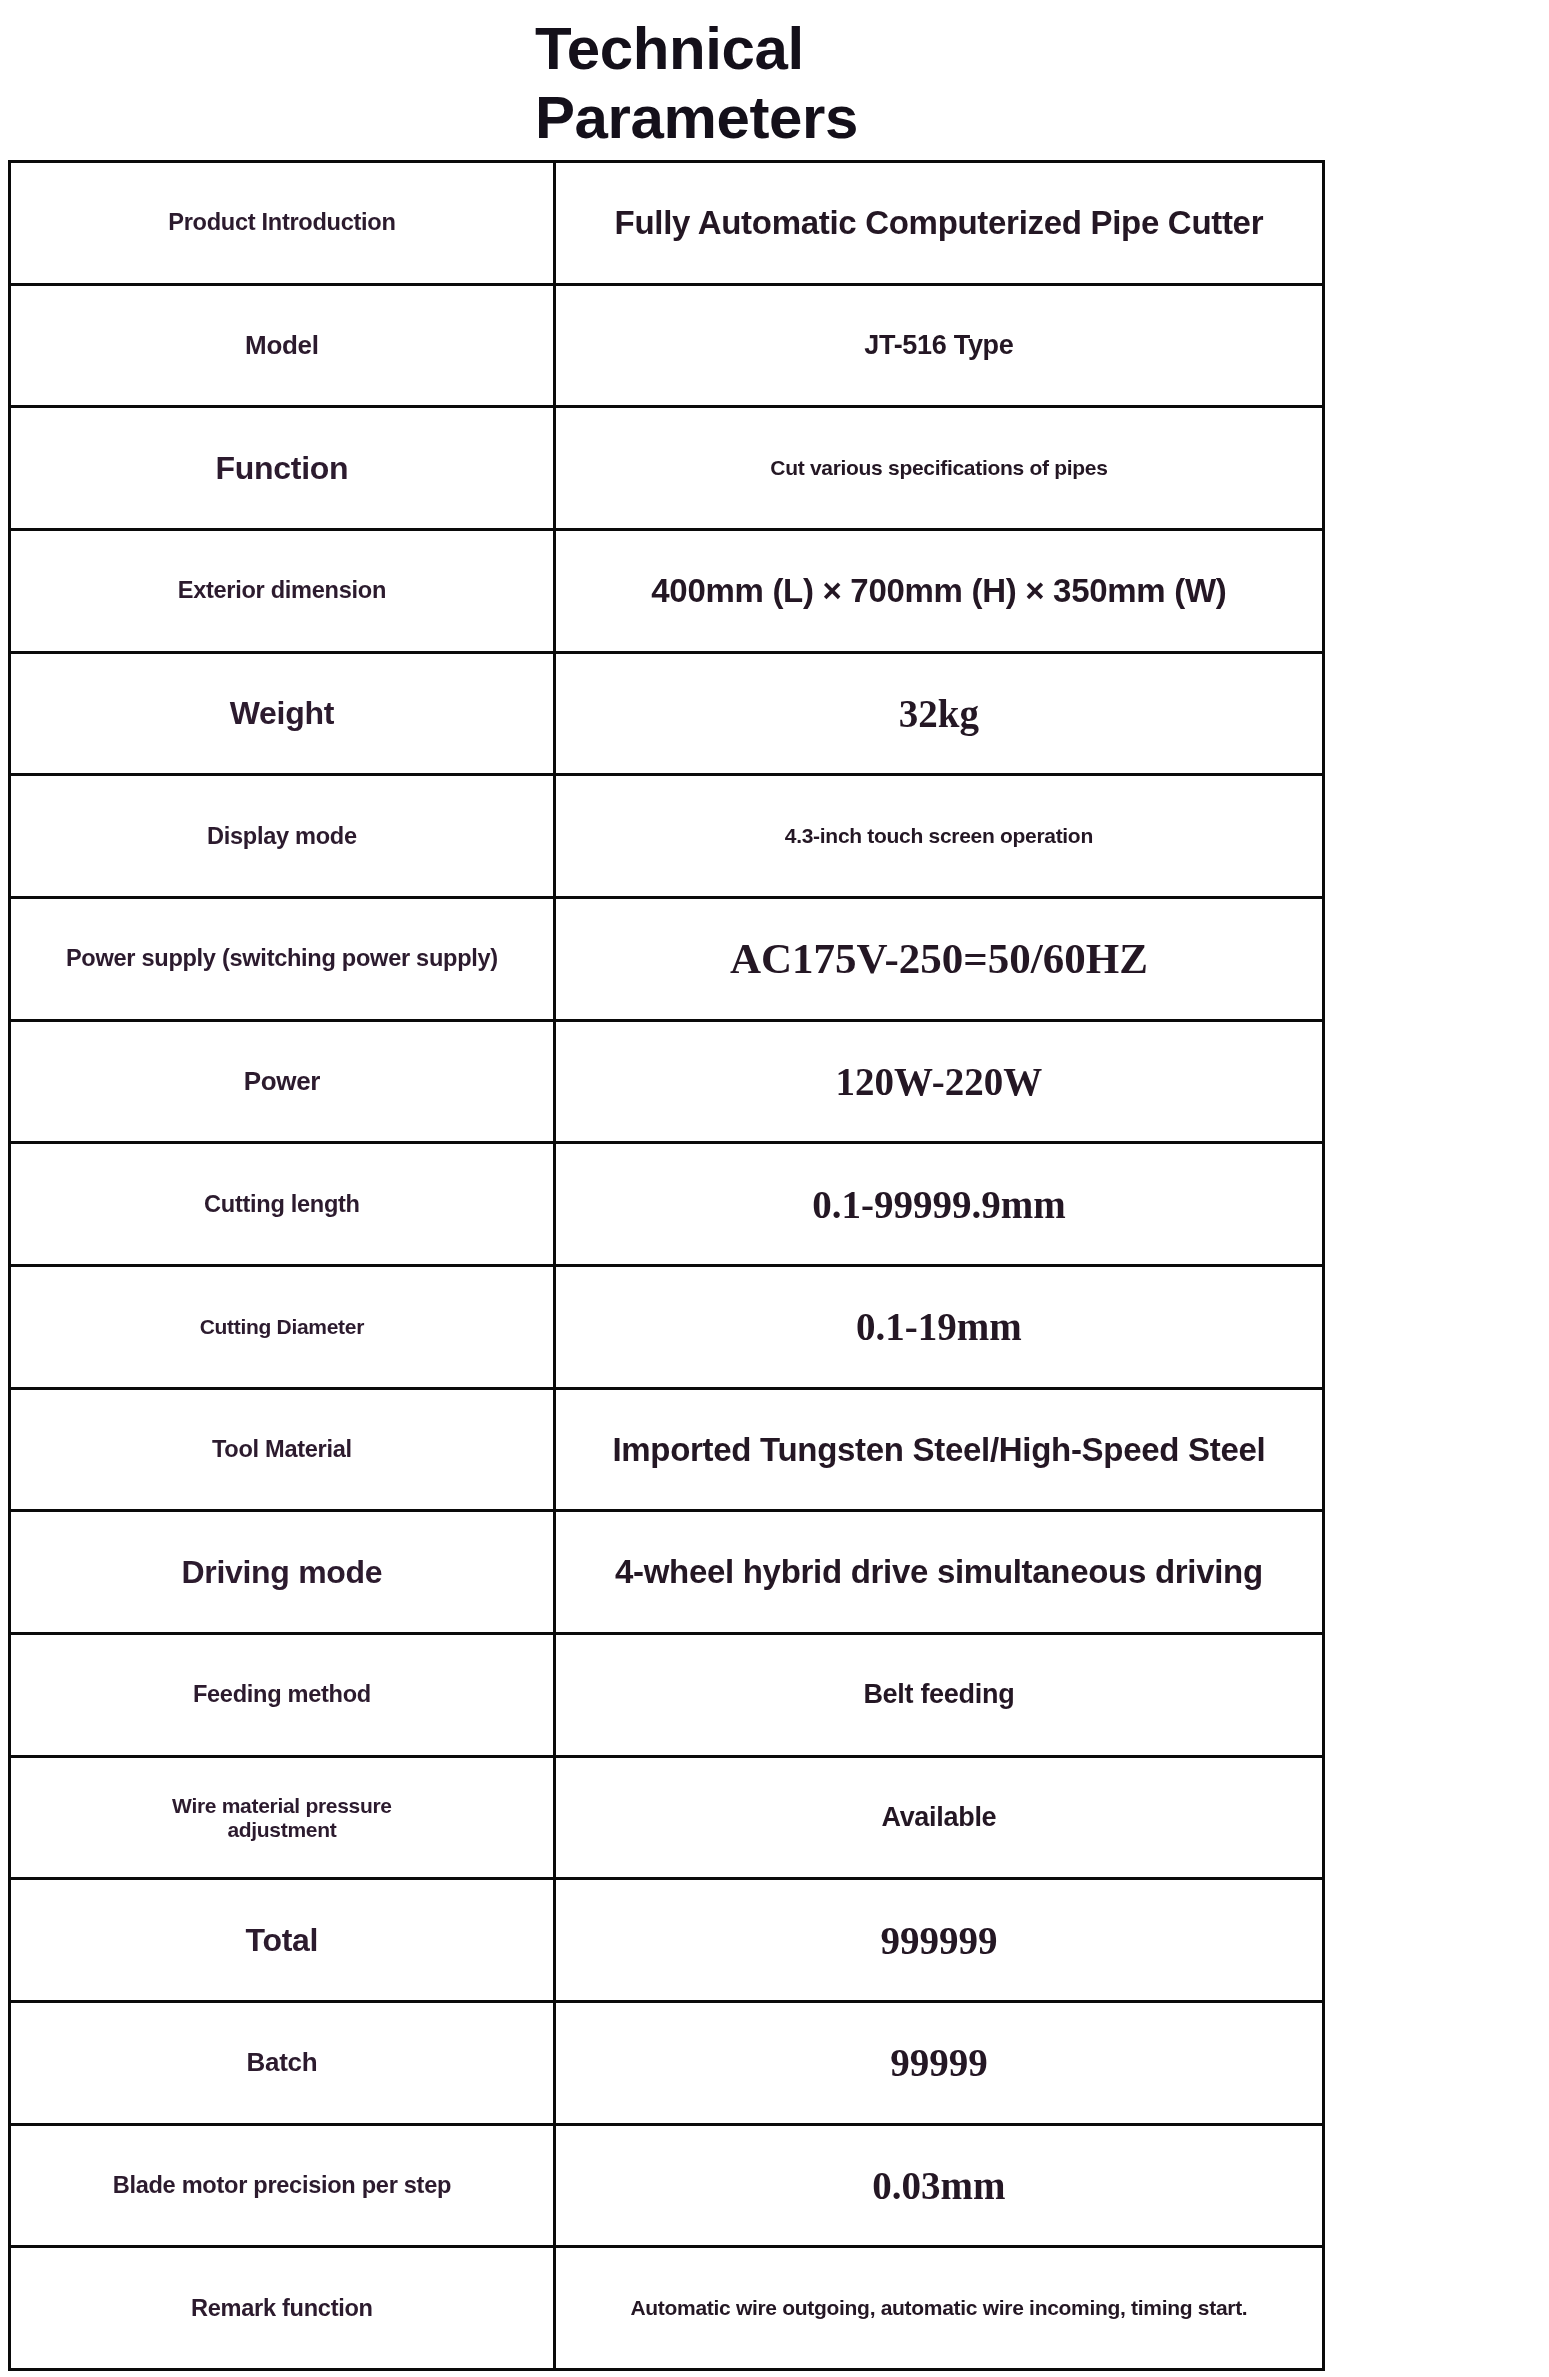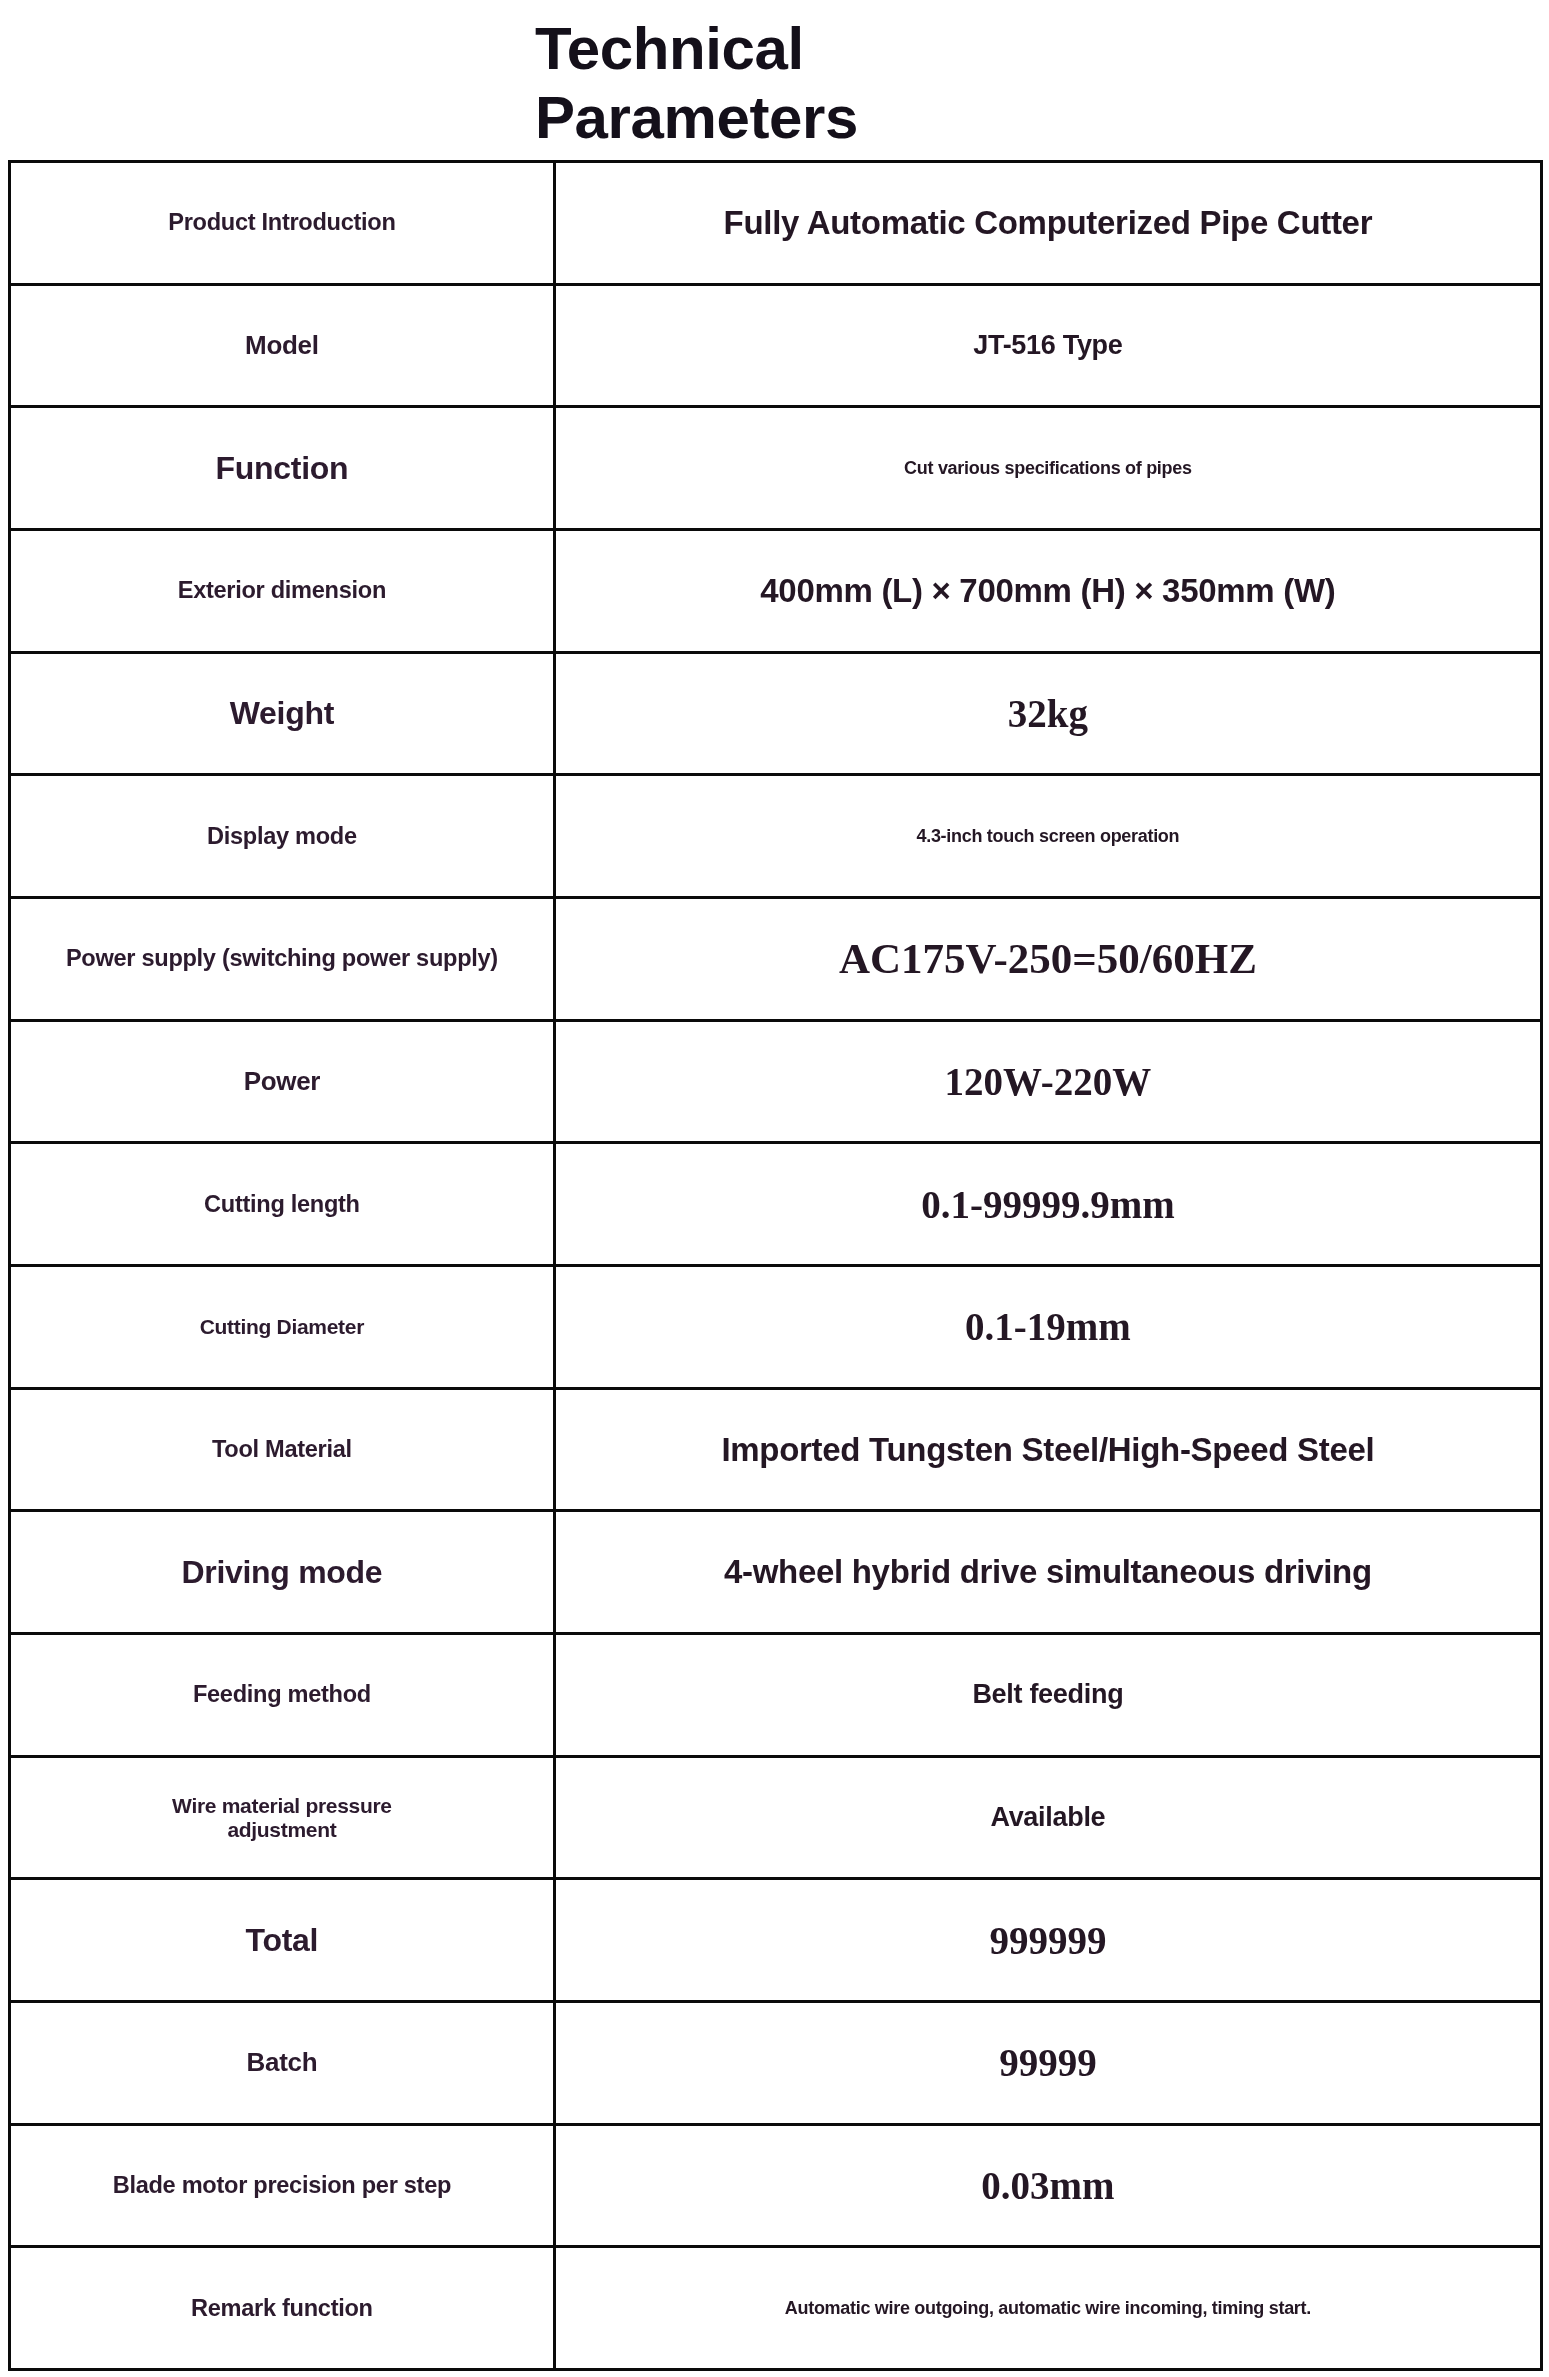--- a/index.html
+++ b/index.html
@@ -23,21 +23,21 @@
     line-height: 1.15;
     font-weight: 700;
     color: #14101a;
     letter-spacing: -0.4px;
     white-space: pre-line;
   }
   .params-table {
     position: absolute;
     left: 7.9px;
     top: 160px;
-    width: 1535px;
+    width: 1317px;
     height: 2211px;
     box-sizing: border-box;
     border: 3.5px solid #0a0a0a;
     display: flex;
     flex-direction: column;
     background: #ffffff;
   }
   .row {
     flex: 1 1 0;
     display: flex;
@@ -68,21 +68,21 @@
     flex: 1 1 0;
     color: #241724;
     padding: 0 35px;
   }
   
   .l-sm  { font-size: 21px; }
   .l-md  { font-size: 23.6px; }
   .l-lg  { font-size: 26px; }
   .l-xl  { font-size: 32px; color: #1b1220; }
   
-  .v-sans-sm { font-size: 18px; }
+  .v-sans-sm { font-size: 21px; }
   .v-sans-md { font-size: 33px; }
   .v-sans-lg { font-size: 27px; text-align: right; }
   .v-serif {
     font-family: "Liberation Serif", serif;
     font-size: 39px;
     color: #060606;
     letter-spacing: 0;
   }
   .v-serif-xl {
     font-family: "Liberation Serif", serif;

